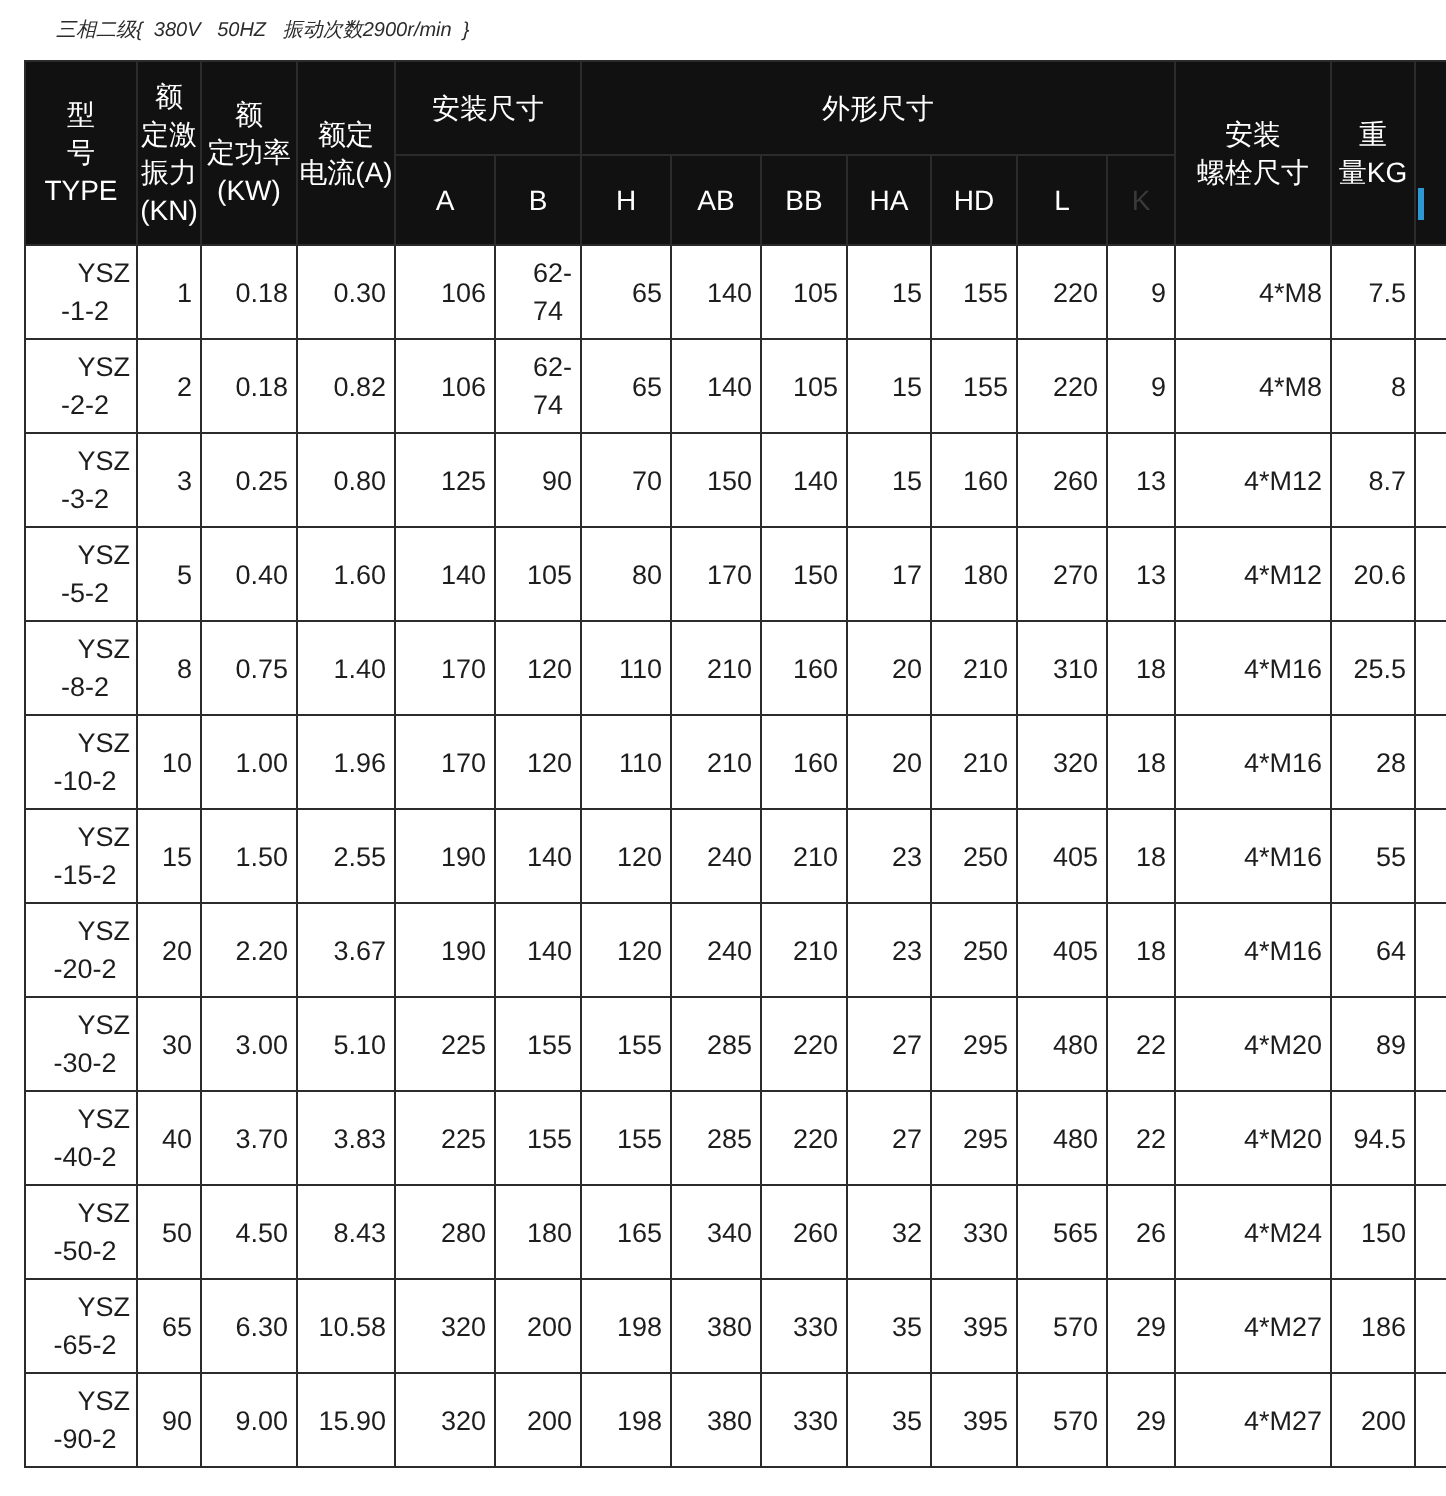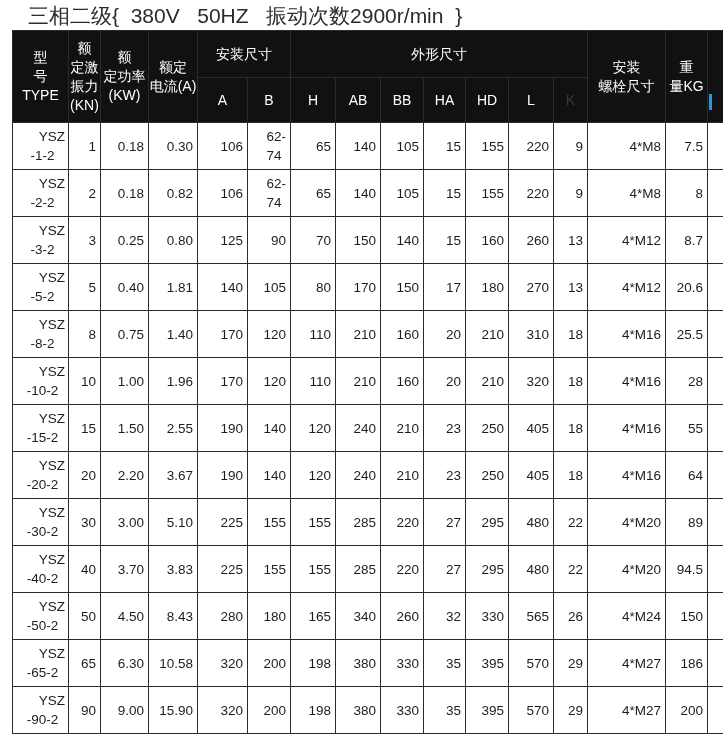--- a/index.html
+++ b/index.html
@@ -13,23 +13,24 @@
     --page-bg:#ffffff;
   }
   html,body{margin:0;padding:0;}
   body{
     width:723px;height:748px;overflow:hidden;position:relative;
     background:var(--page-bg);
     font-family:"Liberation Sans","DejaVu Sans",sans-serif;
   }
   .title{
     margin:7px 0 6px 28px;
-    font-size:21px;line-height:17px;
+    font-size:10px;line-height:17px;
     color:var(--title-text);
     white-space:pre;
+    font-style:italic;
   }
   table{
     border-collapse:collapse;
     table-layout:fixed;
     margin-left:12px;
     width:735px;
   }
   th,td{
     border:1px solid var(--border);
     padding:0;
@@ -197,21 +198,21 @@
         <td>8.7</td>
         <td class="cut-cell"></td>
       </tr>
       <tr>
         <td class="model-cell">
           <div class="l1">YSZ</div>
           <div class="l2">-5-2</div>
         </td>
         <td>5</td>
         <td>0.40</td>
-        <td>1.81</td>
+        <td>1.60</td>
         <td>140</td>
         <td>105</td>
         <td>80</td>
         <td>170</td>
         <td>150</td>
         <td>17</td>
         <td>180</td>
         <td>270</td>
         <td>13</td>
         <td>4*M12</td>

